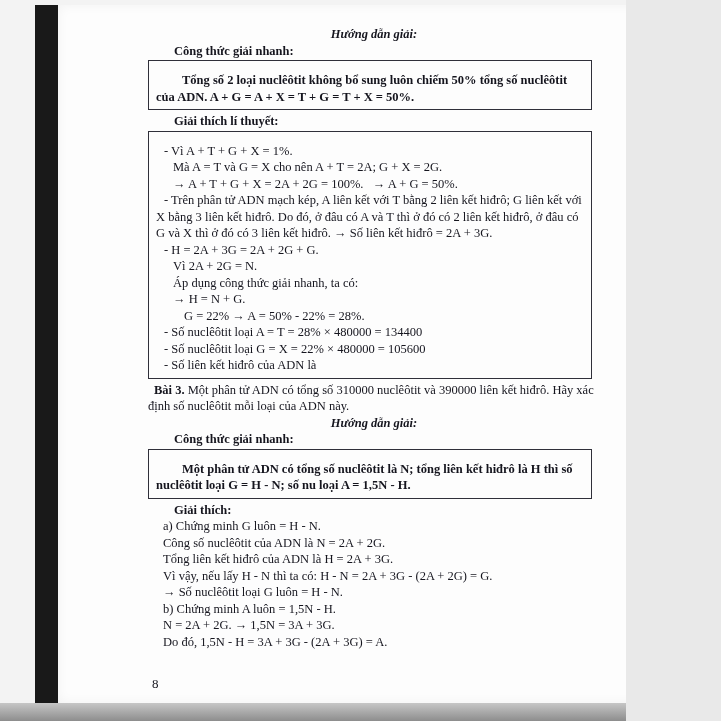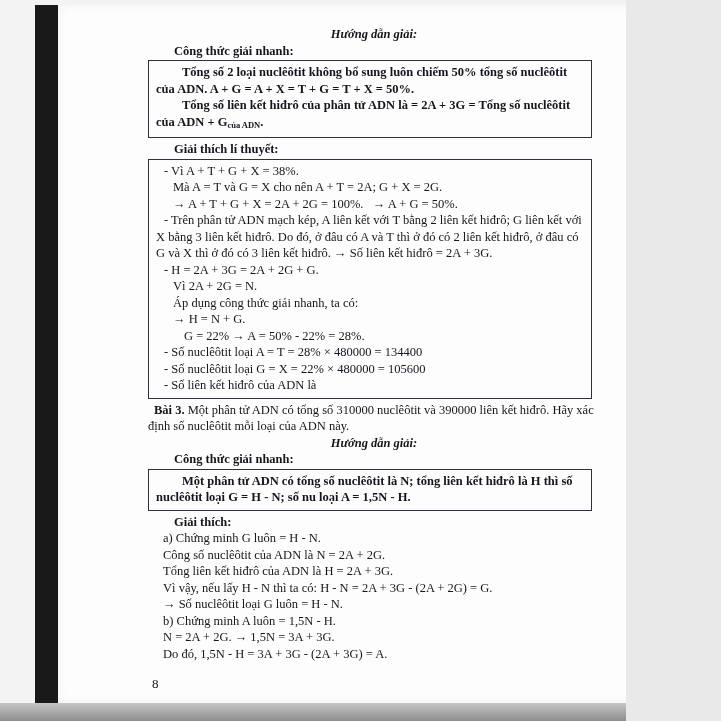--- a/index.html
+++ b/index.html
@@ -18,21 +18,21 @@
     position:absolute; left:148px; top:26px; width:452px;
     font-size:12.5px; line-height:16.5px;
   }
   .content p { margin:0; }
 
   .center-head { text-align:center; font-weight:bold; font-style:italic; margin:0 0 3px 0; }
   .sub-label   { font-weight:bold; text-indent:26px; margin:1px 0 2px 0; }
 
   .fbox {
     border:1px solid #30303a;
-    padding:3px 7px 4px 7px;
+    padding:11px 7px 4px 7px;
     margin:1px 8px 3px 0;
   }
   .bold { font-weight:bold; }
 
   .ind-sm { text-indent:8px;  }
   .ind-md { text-indent:17px; }
   .ind-lg { text-indent:28px; }
   .ind-xl { text-indent:34px; }
   .ind-p  { text-indent:26px; }
 
@@ -53,27 +53,26 @@
   <div class="bottom-strip"></div>
 
   <div class="content">
 
     <p class="center-head">Hướng dẫn giải:</p>
 
     <p class="sub-label">Công thức giải nhanh:</p>
 
     <div class="fbox">
       <p class="bold ind-p">Tổng số 2 loại nuclêôtit không bổ sung luôn chiếm 50% tổng số nuclêôtit của ADN. A + G = A + X = T + G = T + X = 50%.</p>
-      <p class="bold ind-p"><span>Tổng số liên kết hiđrô của phân tử ADN là = 2A + 3G = Tổng số nuclêôtit của ADN + G</span><span class="subsc">của ADN</span><span>.</span></p>
     </div>
 
     <p class="sub-label">Giải thích lí thuyết:</p>
 
     <div class="fbox">
-      <p class="ind-sm">- Vì A + T + G + X = 38%.</p>
+      <p class="ind-sm">- Vì A + T + G + X = 1%.</p>
       <p class="ind-md">Mà A = T và G = X cho nên A + T = 2A; G + X = 2G.</p>
       <p class="ind-md">→ A + T + G + X = 2A + 2G = 100%.&nbsp;&nbsp; → A + G = 50%.</p>
       <p class="ind-sm">- Trên phân tử ADN mạch kép, A liên kết với T bằng 2 liên kết hiđrô; G liên kết với X bằng 3 liên kết hiđrô. Do đó, ở đâu có A và T thì ở đó có 2 liên kết hiđrô, ở đâu có G và X thì ở đó có 3 liên kết hiđrô. → Số liên kết hiđrô = 2A + 3G.</p>
       <p class="ind-sm">- H = 2A + 3G = 2A + 2G + G.</p>
       <p class="ind-md">Vì 2A + 2G = N.</p>
       <p class="ind-md">Áp dụng công thức giải nhanh, ta có:</p>
       <p class="ind-md">→ H = N + G.</p>
       <p class="ind-lg">G = 22% → A = 50% - 22% = 28%.</p>
       <p class="ind-sm">- Số nuclêôtit loại A = T = 28% × 480000 = 134400</p>
       <p class="ind-sm">- Số nuclêôtit loại G = X = 22% × 480000 = 105600</p>

